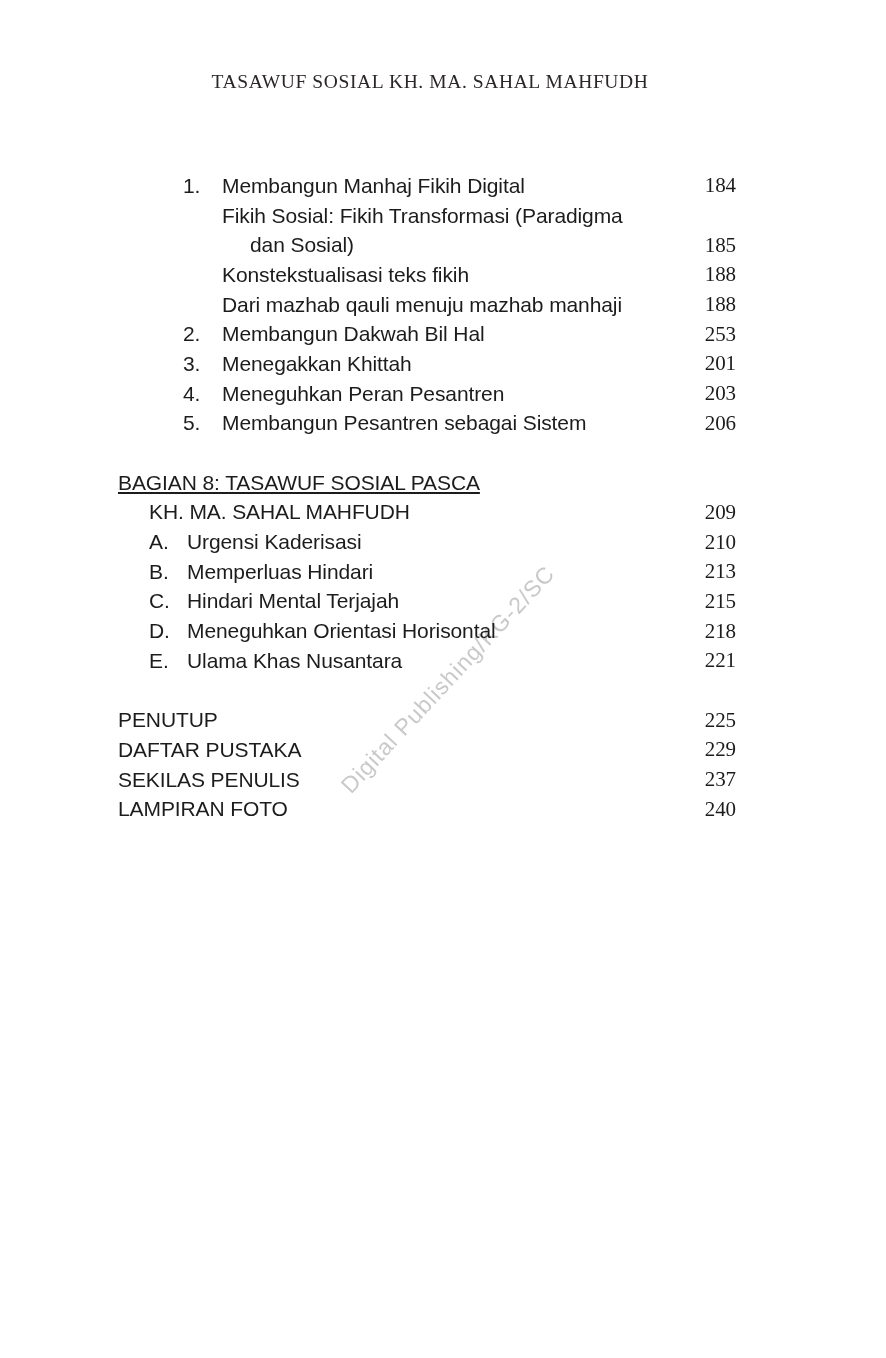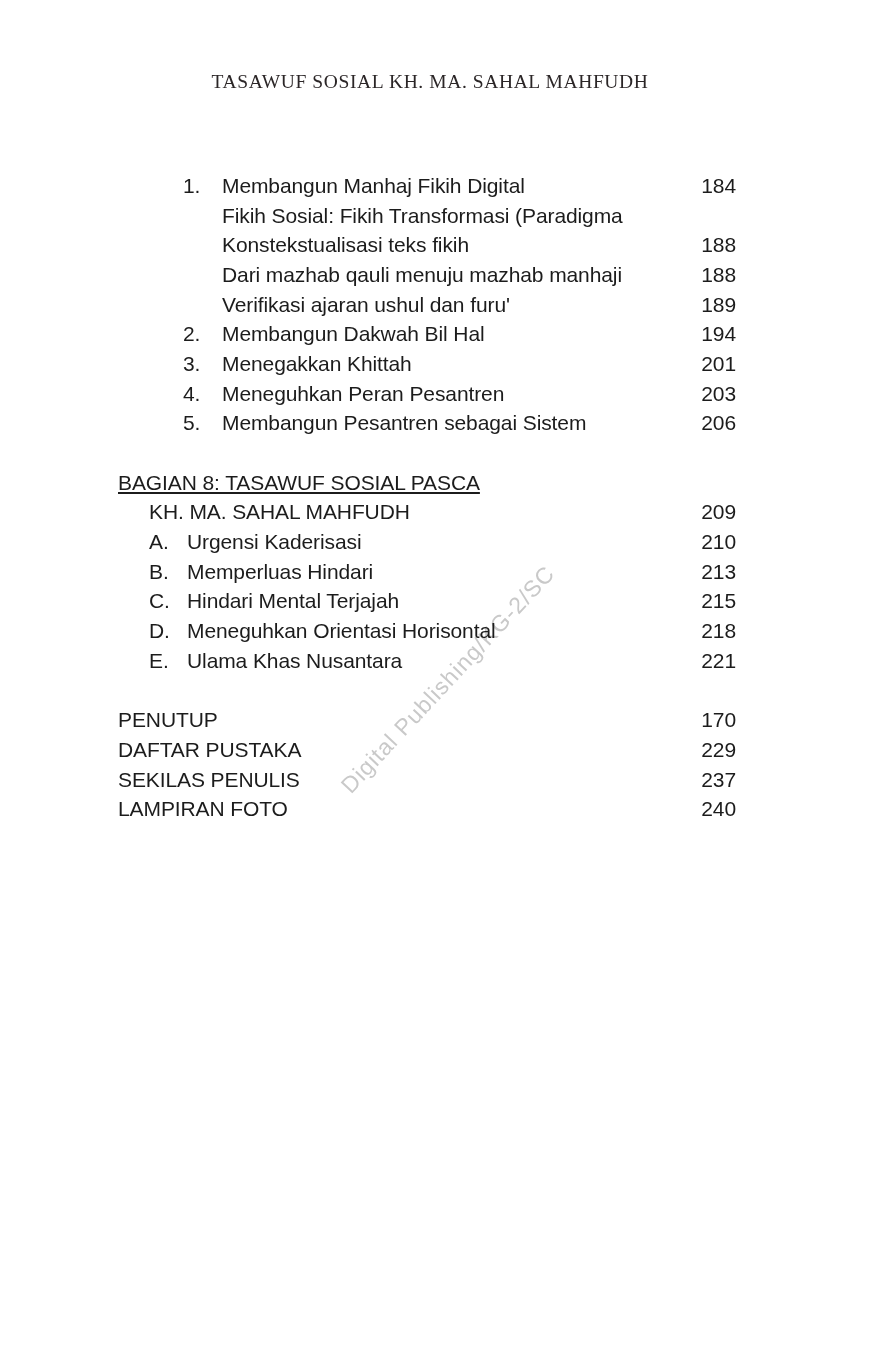--- a/index.html
+++ b/index.html
@@ -56,20 +56,21 @@
     height: 29.7px;
     white-space: nowrap;
   }
   .row.gap { height: 29.7px; }
   .row .marker { flex: 0 0 auto; }
   .row .text   { flex: 0 0 auto; }
   .row .page-num {
     margin-left: auto;
     flex: 0 0 auto;
     text-align: right;
+    font-family: Liberation Serif, serif;
   }
   
   .style-h1     { padding-left: 0; text-decoration: underline; }
   .style-top    { padding-left: 0; }
   .style-h1cont { padding-left: 31px; gap: 48px; }
   .style-alpha  { padding-left: 31px; }
   .style-alpha .marker { width: 38px; }
   .style-num    { padding-left: 65px; }
   .style-num .marker   { width: 39px; }
   .style-sub    { padding-left: 104px; }
@@ -95,36 +96,36 @@
 
   <div class="toc" id="toc">
       <div class="row style-num">
         <span class="marker">1.</span>
         <span class="text">Membangun Manhaj Fikih Digital</span>
         <span class="page-num">184</span>
       </div>
       <div class="row style-sub">
         <span class="text">Fikih Sosial: Fikih Transformasi (Paradigma</span>
       </div>
+      <div class="row style-sub2">
+        <span class="text">dan Sosial)</span>
+        <span class="page-num">185</span>
+      </div>
       <div class="row style-sub">
         <span class="text">Konstekstualisasi teks fikih</span>
         <span class="page-num">188</span>
       </div>
       <div class="row style-sub">
         <span class="text">Dari mazhab qauli menuju mazhab manhaji</span>
         <span class="page-num">188</span>
       </div>
-      <div class="row style-sub">
-        <span class="text">Verifikasi ajaran ushul dan furu'</span>
-        <span class="page-num">189</span>
-      </div>
       <div class="row style-num">
         <span class="marker">2.</span>
         <span class="text">Membangun Dakwah Bil Hal</span>
-        <span class="page-num">194</span>
+        <span class="page-num">253</span>
       </div>
       <div class="row style-num">
         <span class="marker">3.</span>
         <span class="text">Menegakkan Khittah</span>
         <span class="page-num">201</span>
       </div>
       <div class="row style-num">
         <span class="marker">4.</span>
         <span class="text">Meneguhkan Peran Pesantren</span>
         <span class="page-num">203</span>
@@ -163,21 +164,21 @@
         <span class="page-num">218</span>
       </div>
       <div class="row style-alpha">
         <span class="marker">E.</span>
         <span class="text">Ulama Khas Nusantara</span>
         <span class="page-num">221</span>
       </div>
       <div class="row gap"></div>
       <div class="row style-top">
         <span class="text">PENUTUP</span>
-        <span class="page-num">170</span>
+        <span class="page-num">225</span>
       </div>
       <div class="row style-top">
         <span class="text">DAFTAR PUSTAKA</span>
         <span class="page-num">229</span>
       </div>
       <div class="row style-top">
         <span class="text">SEKILAS PENULIS</span>
         <span class="page-num">237</span>
       </div>
       <div class="row style-top">

